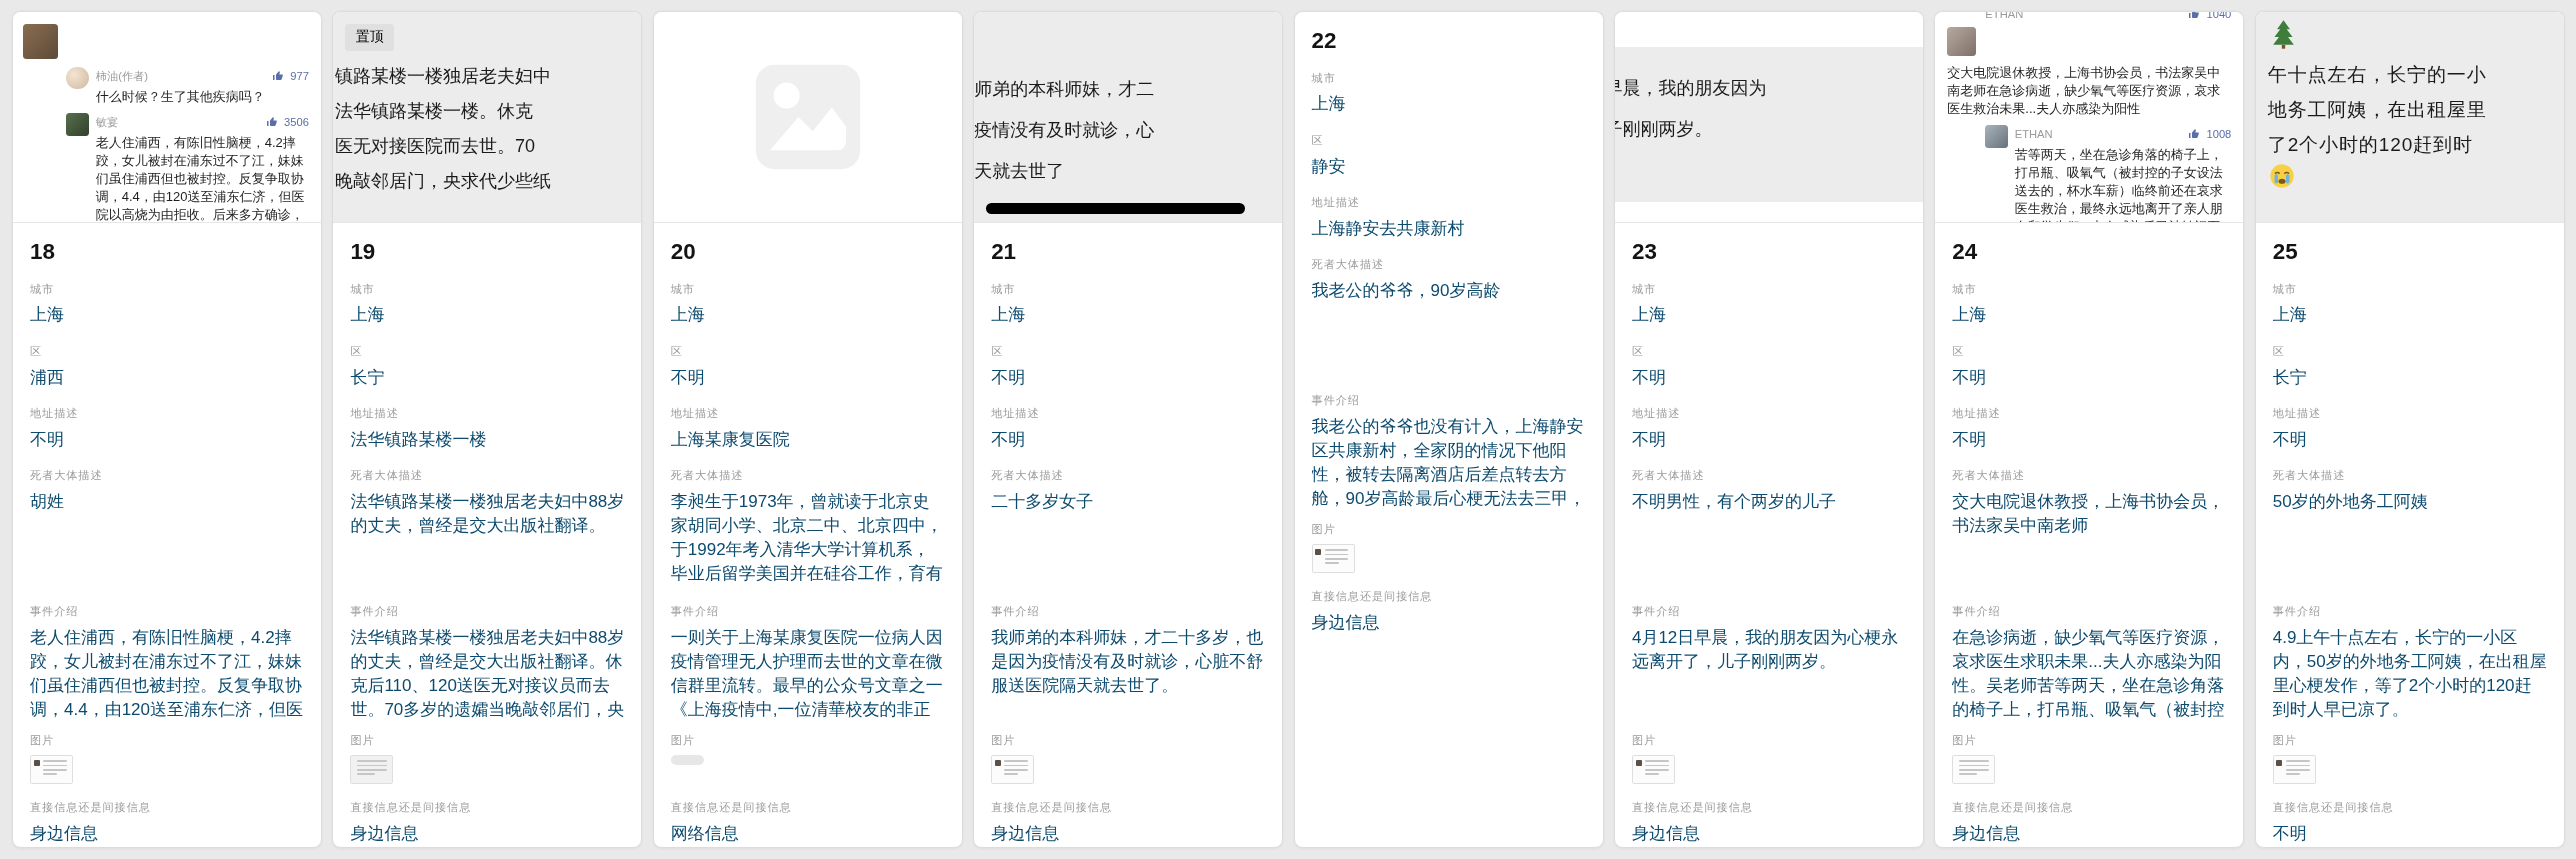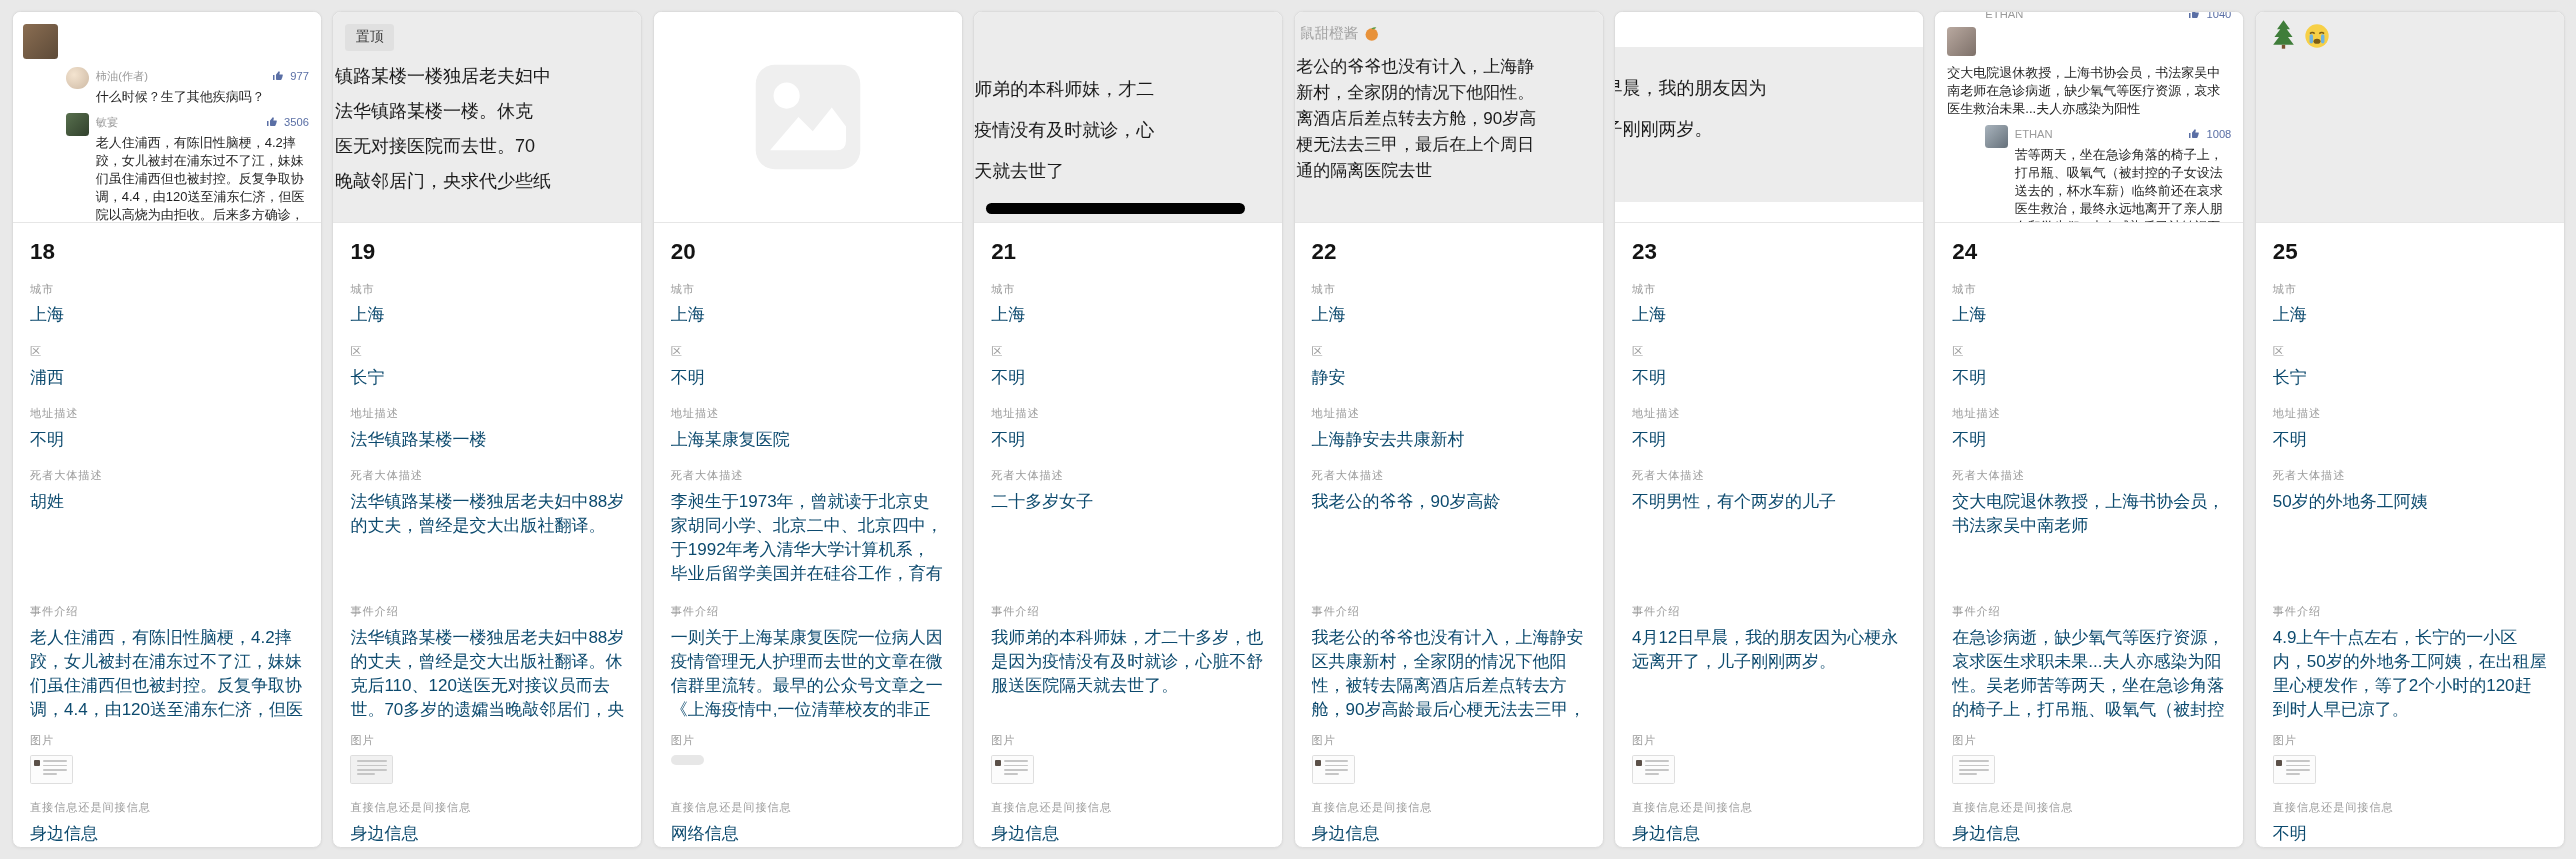--- a/index.html
+++ b/index.html
@@ -37,21 +37,21 @@
   .av28a { width:22.4px; height:22.4px; background:radial-gradient(circle at 35% 35%,#f4e4d0,#cdb9a4); }
   .av28b { width:22.4px; height:22.4px; background:linear-gradient(135deg,#58704e,#31402c); }
   .wc-reply { display:flex; gap:7px; margin:7.8px 0 0 43px; }
   .wc-head { display:flex; justify-content:space-between; align-items:center; margin-bottom:2.6px; }
   .wc-name { font-size:11.2px; color:#9a9a9a; }
   .like { display:flex; align-items:center; gap:6px; font-size:11.2px; color:#5a6fa5; }
   .like svg { width:12px; height:12px; fill:#5a6fa5; }
   .wc-body { flex:1; }
   
   .pin-badge { display:inline-block; margin:12px 0 8.6px 12px; padding:4.3px 10.4px; background:#e0e0e0;
-               border-radius:3.5px; font-size:14px; color:#404040; }
+               border-radius:3.5px; font-size:14px; color:#000000; }
   .bigtext { font-size:18px; line-height:35px; color:#1a1a1a; white-space:nowrap; }
   .m19 .bigtext { padding-left:8.6px; text-indent:-7px; }
   
   .m20 { display:flex; align-items:center; justify-content:center; }
   
   .m21 { padding:57px 0 0 8.6px; }
   .m21 .bigtext { line-height:41px; text-indent:-8.6px; }
   .redact { width:259px; height:11.2px; background:#000; border-radius:6px; margin:10.4px 0 0 3.5px; }
   
   .m22 { padding:12px 0 0 1.7px; }
@@ -294,36 +294,20 @@
           </div>
       </div>
       <div class="fb">
           <span class="lab">直接信息还是间接信息</span>
           <div class="val">身边信息</div>
         </div>
     </div>
   </article>
 
   <article class="card">
-    <div class="media gray m22">
-      <div class="uname">
-        <span>鼠甜橙酱</span>
-        <svg width="15.5" height="15.5" viewBox="0 0 20 20">
-          <circle cx="10" cy="11" r="8" fill="#e8923a"></circle>
-          <path d="M10 3 Q13 1 16 2 Q14 5 10 4 Z" fill="#5e9c44"></path>
-        </svg>
-      </div>
-      <div class="bigtext">
-        <div>老公的爷爷也没有计入，上海静</div>
-        <div>新村，全家阴的情况下他阳性。</div>
-        <div>离酒店后差点转去方舱，90岁高</div>
-        <div>梗无法去三甲，最后在上个周日</div>
-        <div>通的隔离医院去世</div>
-      </div>
-    </div>
     <div class="fields">
       <h3 class="num">22</h3>
       <div class="fb">
           <span class="lab">城市</span>
           <div class="val">上海</div>
         </div>
       <div class="fb">
           <span class="lab">区</span>
           <div class="val">静安</div>
         </div>
@@ -480,20 +464,25 @@
         </div>
     </div>
   </article>
 
   <article class="card">
     <div class="media gray m25">
       <svg width="31" height="31" viewBox="0 0 24 24" class="emoji">
         <path d="M12 1 L17 8 H14.5 L19 14 H15.5 L20 20 H4 L8.5 14 H5 L9.5 8 H7 Z" fill="#3f7d3a"></path>
         <rect x="10.7" y="20" width="2.6" height="3" fill="#7a5230"></rect>
       </svg>
+      <div class="bigtext">
+        <div>午十点左右，长宁的一小</div>
+        <div>地务工阿姨，在出租屋里</div>
+        <div>了2个小时的120赶到时</div>
+      </div>
       <svg width="28" height="28" viewBox="0 0 24 24" class="emoji">
         <circle cx="12" cy="12" r="10" fill="#f7d046"></circle>
         <path d="M6 10 Q8 8 10 10" stroke="#7a5b16" stroke-width="1.4" fill="none"></path>
         <path d="M14 10 Q16 8 18 10" stroke="#7a5b16" stroke-width="1.4" fill="none"></path>
         <rect x="5.6" y="10.4" width="3" height="8" rx="1.5" fill="#6fb3e0"></rect>
         <rect x="15.4" y="10.4" width="3" height="8" rx="1.5" fill="#6fb3e0"></rect>
         <ellipse cx="12" cy="16.5" rx="3" ry="2.2" fill="#7a5b16"></ellipse>
       </svg>
     </div>
     <div class="fields">

